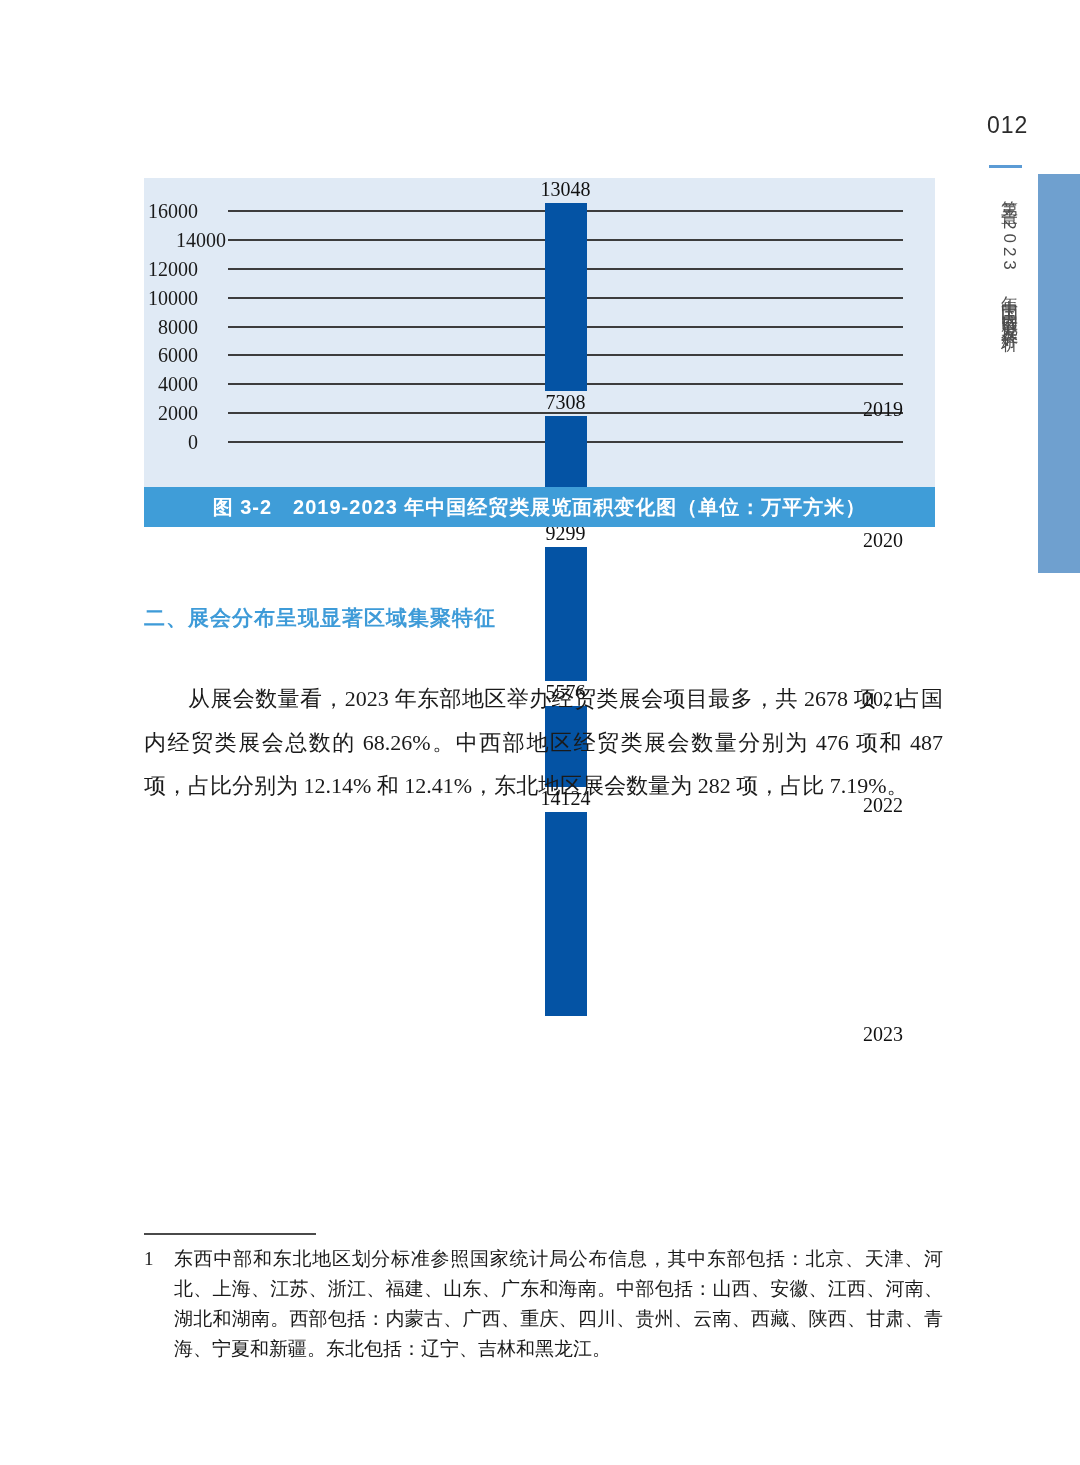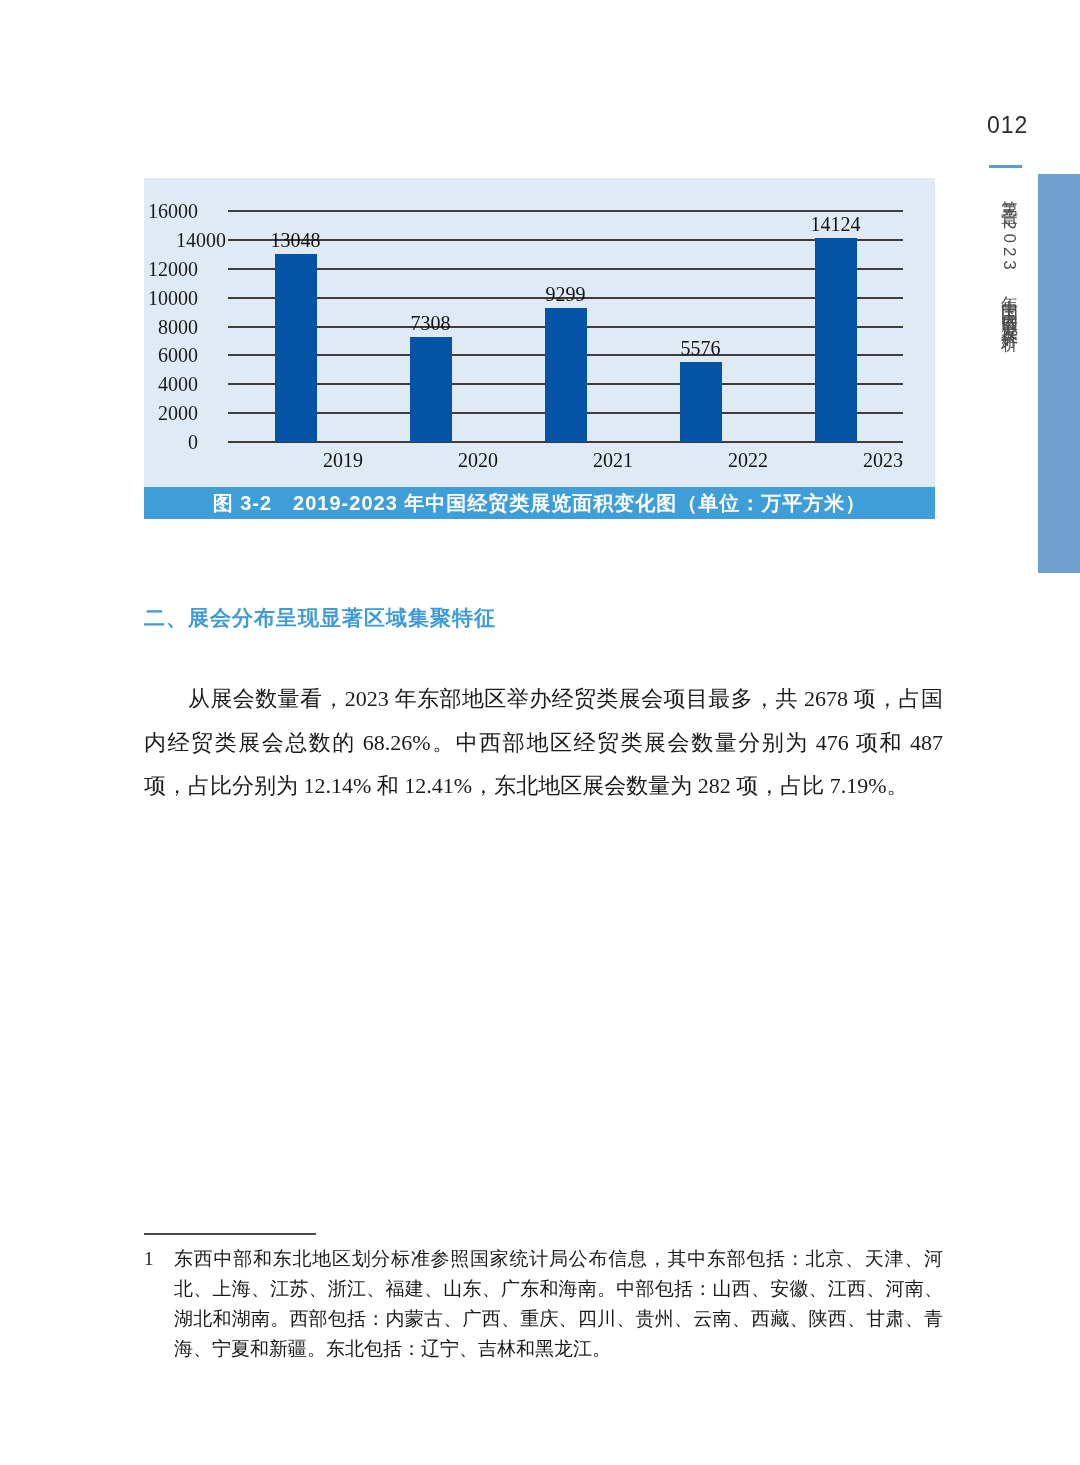--- a/index.html
+++ b/index.html
@@ -45,36 +45,37 @@
     position:absolute; left:0; width:100%; height:2px; background:#3d3d3d;
   }
   .ylabels { position:absolute; left:0; top:0; width:74px; height:264px; }
   .ytick {
     position:absolute; right:20px; width:66px; text-align:right;
     font-size:20px; color:#1a1a1a; line-height:24px;
   }
   .bars-row {
     position:absolute; left:0; top:0; width:100%; height:264px;
     display:flex;
+    flex-direction:column;
   }
   .bar-slot {
     flex:1 1 0; position:relative; height:264px;
     display:flex; flex-direction:column; justify-content:flex-end;
     align-items:center;
   }
   .bar-value {
     font-size:20px; color:#111; margin-bottom:3px; line-height:22px;
   }
   .chart-bar { width:42px; background:#0453a4; }
   .bar-x {
     position:absolute; top:100%; margin-top:7px; width:100%;
     text-align:right; font-size:20px; color:#111;
   }
   .chart-caption {
-    position:absolute; left:0; top:309px; width:791px; height:32px;
+    position:absolute; left:0; top:309px; width:791px; height:40px;
     background:#3f9dd8; color:#ffffff;
     font-family:"Liberation Sans","DejaVu Sans",sans-serif;
     font-size:20px; font-weight:bold;
     display:flex; align-items:center; justify-content:center;
     letter-spacing:1px;
   }
 
   
   .section-heading {
     position:absolute; left:144px; top:604px; width:799px;

